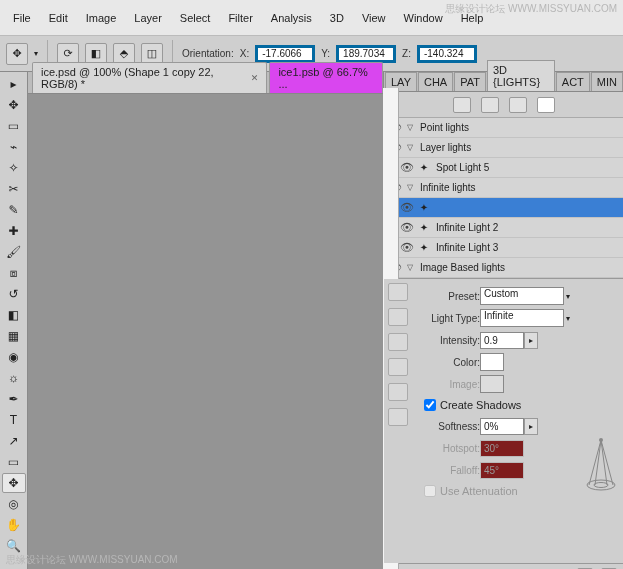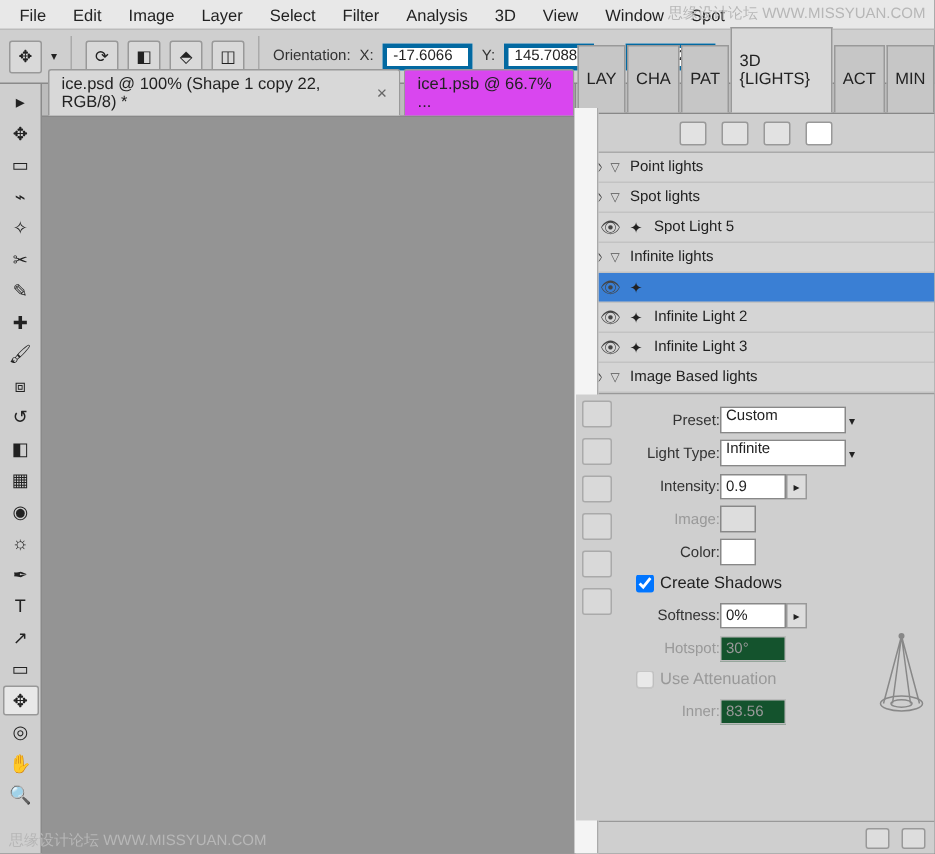--- a/index.html
+++ b/index.html
@@ -1,17 +1,17 @@
 <!DOCTYPE html>
 <html><head>
 <meta charset="utf-8">
 <style>
 *{box-sizing:border-box;margin:0;padding:0;font-family:Tahoma,Arial,sans-serif;font-size:11px;color:#222}
 body{background:#9a9a9a;width:623px;height:569px;overflow:hidden;position:relative}
-.menubar{background:#e8e8e8;height:20px;display:flex;align-items:flex-end;padding:0 4px;border-bottom:1px solid #bbb}
+.menubar{background:#e8e8e8;height:36px;display:flex;align-items:center;padding:0 4px;border-bottom:1px solid #bbb}
 .menubar span{padding:2px 9px;cursor:default}
 .watermark{position:absolute;top:2px;right:6px;color:#b7b7b7;font-size:10px;z-index:5}
 .watermark2{position:absolute;bottom:2px;left:6px;color:#b7b7b7;font-size:10px;z-index:5}
 .optbar{background:#cfcfcf;height:36px;display:flex;align-items:center;padding:0 6px;gap:6px;border-bottom:1px solid #8a8a8a}
 .tool-ico{width:22px;height:22px;background:#d9d9d9;border:1px solid #999;border-radius:2px;display:inline-flex;align-items:center;justify-content:center}
 .sep{width:1px;height:28px;background:#aaa;margin:0 3px}
 .lbl{font-size:10px;color:#333}
 .numbox{background:#fff;border:3px solid #0369a1;padding:1px 4px;height:18px;width:60px;font-size:10px;display:inline-flex;align-items:center}
 .main{display:flex;height:513px}
 .toolpal{width:28px;background:#cfcfcf;border-right:1px solid #8a8a8a;display:flex;flex-direction:column;align-items:center;padding-top:2px;gap:1px}
@@ -34,21 +34,21 @@
 .ax{position:absolute;width:60px;height:3px;border-radius:2px}
 .ax.r{background:#e03030;transform:rotate(-62deg);transform-origin:left;left:50px;top:58px}
 .ax.g{background:#30b030;transform:rotate(200deg);transform-origin:left;left:50px;top:58px}
 .ax.b{background:#3040d0;transform:rotate(-10deg);transform-origin:left;left:50px;top:58px}
 .handle{width:12px;height:8px;border-radius:50%;position:absolute}
 .handle.r{background:#e03030;left:74px;top:2px}
 .handle.g{background:#30b030;left:-12px;top:74px}
 .handle.b{background:#3040d0;left:106px;top:42px}
 .rightpane{width:240px;background:#cfcfcf;border-left:1px solid #8a8a8a;display:flex;flex-direction:column}
 .paneltabs{height:20px;background:#bcbcbc;display:flex;align-items:flex-end;font-size:9px;border-bottom:1px solid #888}
-.pt{padding:16px 5px;background:#c6c6c6;border:1px solid #999;border-bottom:none;margin-left:1px}
+.pt{padding:3px 5px;background:#c6c6c6;border:1px solid #999;border-bottom:none;margin-left:1px}
 .pt.act{background:#d8d8d8}
 .iconstrip{height:26px;background:#cfcfcf;display:flex;align-items:center;justify-content:center;gap:10px;border-bottom:1px solid #aaa}
 .isi{width:18px;height:16px;border:1px solid #999;background:#e2e2e2;border-radius:2px}
 .lightlist{flex-shrink:0;background:#d5d5d5;border-bottom:1px solid #999;max-height:168px;overflow:hidden}
 .lrow{display:flex;align-items:center;height:20px;border-bottom:1px solid #c3c3c3;padding-left:2px}
 .eye{width:18px;height:18px;display:flex;align-items:center;justify-content:center;font-size:11px;color:#444}
 .tw{width:12px;font-size:8px;color:#555;text-align:center}
 .lico{width:16px;font-size:10px;text-align:center}
 .ltxt{flex:1;padding-left:4px;font-size:10px}
 .lrow.group{background:#d5d5d5}
@@ -59,21 +59,21 @@
 .sideico{position:absolute;left:4px;top:4px;width:22px;display:flex;flex-direction:column;gap:7px}
 .sii{width:20px;height:18px;border:1px solid #aaa;background:#d9d9d9;border-radius:2px}
 .prow{display:flex;align-items:center;height:22px;gap:0}
 .prow label{width:66px;text-align:right;font-size:10px;color:#333}
 .prow.dis label,.prow.dis .numbox{color:#999}
 select,.sel-box{background:#fff;border:1px solid #888;height:18px;font-size:10px;padding:0 3px;width:84px}
 .swatch{width:24px;height:18px;background:#fff;border:1px solid #888}
 .chk{display:flex;align-items:center;gap:4px;margin:4px 0 4px 10px}
 .chk input{width:12px;height:12px}
 .nbx{background:#fff;border:1px solid #888;height:17px;width:44px;font-size:10px;padding:0 3px;display:inline-flex;align-items:center}
-.nbx.dis{background:#14532d;color:#999;border-color:#bbb}
+.nbx.dis{background:#7f1d1d;color:#999;border-color:#bbb}
 .arrow{width:14px;height:17px;border:1px solid #999;background:#ddd;font-size:8px;display:inline-flex;align-items:center;justify-content:center}
 .cone{width:32px;height:55px;margin-left:8px}
 .footer{height:22px;background:#cfcfcf;border-top:1px solid #999;display:flex;align-items:center;justify-content:flex-end;padding:0 6px;gap:8px}
 .fico{width:16px;height:14px;border:1px solid #999;background:#ddd;border-radius:2px}
 </style>
 </head>
 <body>
 
 <div class="watermark">思缘设计论坛  WWW.MISSYUAN.COM</div>
 <div class="watermark2">思缘设计论坛  WWW.MISSYUAN.COM</div>
@@ -82,37 +82,37 @@
   <span>File</span>
   <span>Edit</span>
   <span>Image</span>
   <span>Layer</span>
   <span>Select</span>
   <span>Filter</span>
   <span>Analysis</span>
   <span>3D</span>
   <span>View</span>
   <span>Window</span>
-  <span>Spot</span>
+  <span>Help</span>
 </div>
 
 <div class="optbar">
   <div class="tool-ico">✥</div>
   <span style="font-size:8px">▾</span>
   <div class="sep"></div>
   <div class="tool-ico">⟳</div>
   <div class="tool-ico">◧</div>
   <div class="tool-ico">⬘</div>
   <div class="tool-ico">◫</div>
   <div class="sep"></div>
   <span class="lbl">Orientation:</span>
   <span class="lbl">X:</span>
   <span class="numbox">-17.6066</span>
   <span class="lbl">Y:</span>
-  <span class="numbox">145.7088</span>
+  <span class="numbox">189.7034</span>
   <span class="lbl">Z:</span>
   <span class="numbox">-140.324</span>
 </div>
 
 <div class="main">
   <div class="toolpal">
     <div class="tb">▸</div>
     <div class="tb">✥</div>
     <div class="tb">▭</div>
     <div class="tb">⌁</div>
@@ -185,21 +185,21 @@
     </div>
     <div class="lightlist">
       <div class="lrow group">
           <span class="eye">👁</span>
           <span class="tw">▽</span>
           <span class="ltxt">Point lights</span>
         </div>
       <div class="lrow group">
           <span class="eye">👁</span>
           <span class="tw">▽</span>
-          <span class="ltxt">Spot lights</span>
+          <span class="ltxt">Layer lights</span>
         </div>
       <div class="lrow child">
           <span class="eye">👁</span>
           <span class="lico">✦</span>
           <span class="ltxt">Spot Light 5</span>
         </div>
       <div class="lrow group">
           <span class="eye">👁</span>
           <span class="tw">▽</span>
           <span class="ltxt">Infinite lights</span>
@@ -242,50 +242,50 @@
       <div class="prow">
           <label>Light Type:</label>
           <div class="sel-box">Infinite</div>
           <span style="font-size:8px;margin-left:2px">▾</span>
         </div>
       <div class="prow">
           <label>Intensity:</label>
           <span class="nbx">0.9</span>
           <span class="arrow">▸</span>
         </div>
+      <div class="prow">
+          <label>Color:</label>
+          <div class="swatch"></div>
+        </div>
       <div class="prow dis">
           <label>Image:</label>
           <div class="swatch" style="background:#ddd"></div>
-        </div>
-      <div class="prow">
-          <label>Color:</label>
-          <div class="swatch"></div>
         </div>
       <div class="chk">
           <input type="checkbox" checked="" style="">
           <span>Create Shadows</span>
         </div>
       <div class="prow">
           <label>Softness:</label>
           <span class="nbx">0%</span>
           <span class="arrow">▸</span>
         </div>
       <div style="display:flex">
         <div style="flex:1">
           <div class="prow dis">
               <label>Hotspot:</label>
               <span class="nbx dis">30°</span>
             </div>
+          <div class="prow dis">
+              <label>Falloff:</label>
+              <span class="nbx dis">45°</span>
+            </div>
           <div class="chk" style="color:#999">
               <input type="checkbox" disabled="" style="">
               <span style="color:#999">Use Attenuation</span>
-            </div>
-          <div class="prow dis">
-              <label>Inner:</label>
-              <span class="nbx dis">83.56</span>
             </div>
         </div>
         <svg class="cone" viewBox="0 0 32 55">
             <ellipse cx="16" cy="48" rx="14" ry="5" fill="none" stroke="#888"></ellipse>
             <ellipse cx="16" cy="48" rx="7" ry="2.5" fill="none" stroke="#888"></ellipse>
             <path d="M16 3 L4 48 M16 3 L28 48 M16 3 L10 48 M16 3 L22 48" stroke="#888" fill="none"></path>
             <circle cx="16" cy="3" r="2" fill="#888"></circle>
           </svg>
       </div>
     </div>

